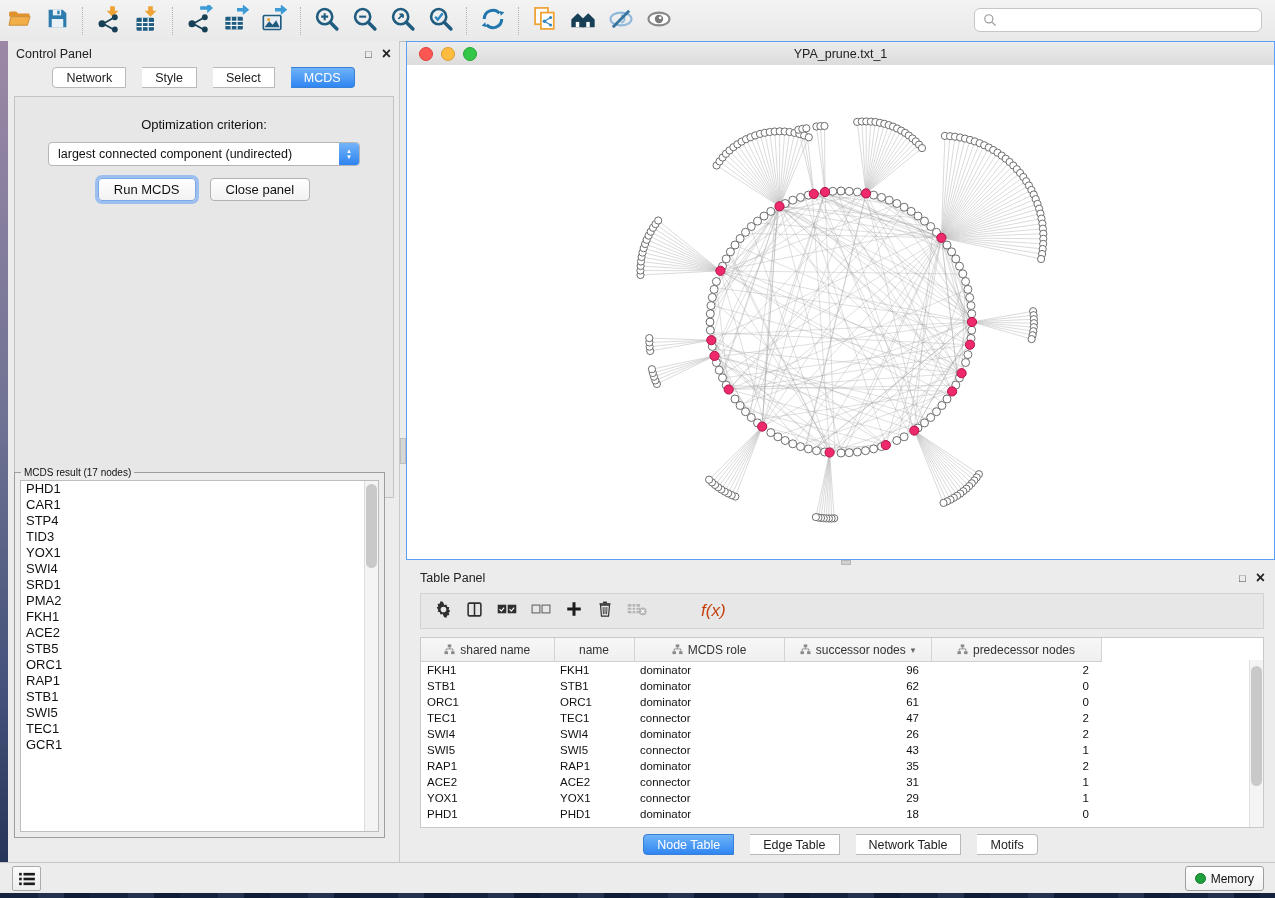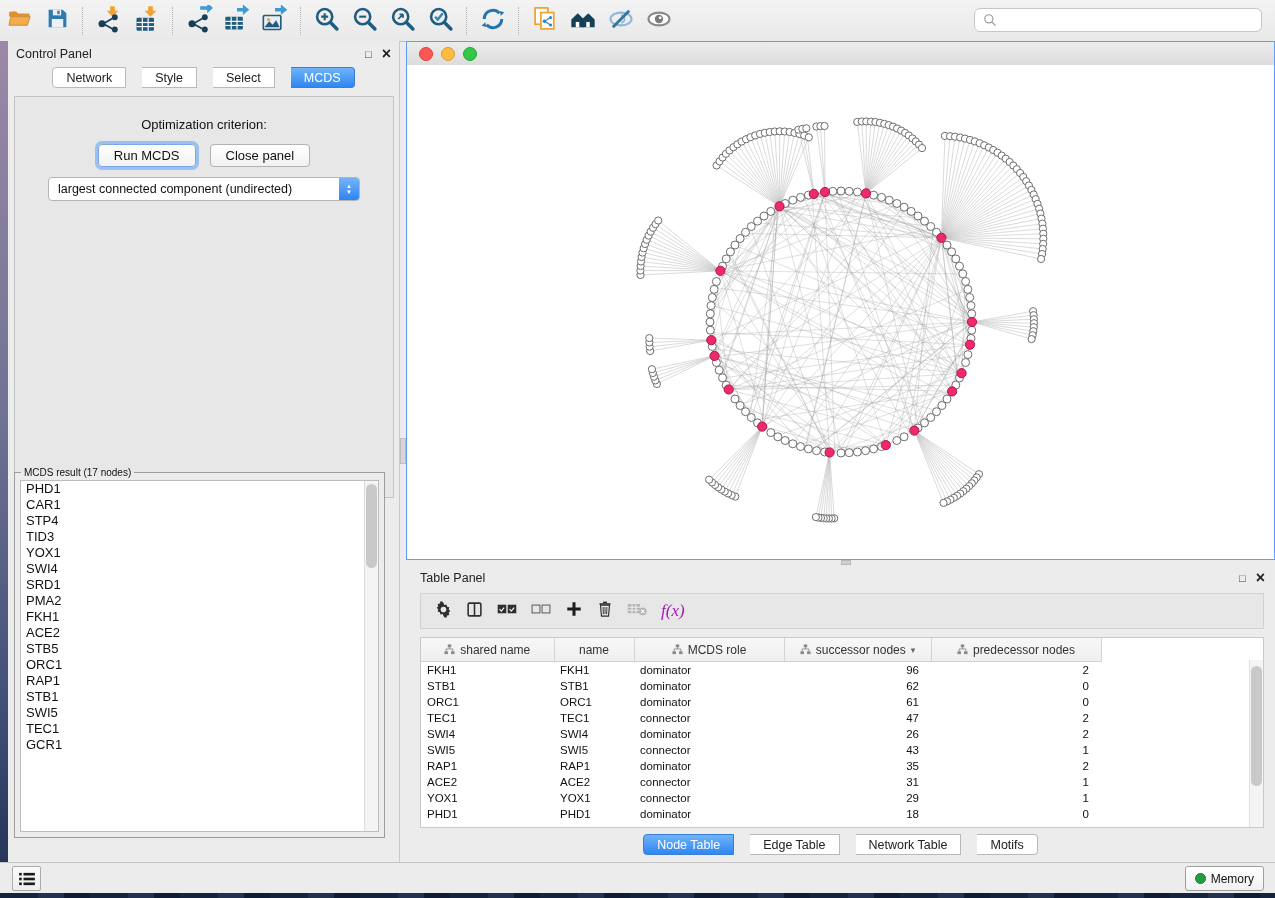--- a/index.html
+++ b/index.html
@@ -58,21 +58,21 @@
   #net-title{position:absolute;left:0;right:0;text-align:center;font-size:12.5px;color:#222;}
   #net-body{position:absolute;left:0;top:23px;right:0;bottom:0;background:#fff;}
   #net-svg{position:absolute;left:0;top:0;}
   
   #hsplit{position:absolute;left:406px;top:560px;width:869px;height:5px;background:#ececec;}
   #hsplit .grab{position:absolute;left:50%;top:0;width:10px;height:5px;background:#cfcfcf;border:1px solid #b8b8b8;box-sizing:border-box;}
   
   #table-panel{position:absolute;left:406px;top:565px;width:869px;height:295px;background:#ececec;}
   #tp-toolbar{position:absolute;left:14px;top:28px;right:11px;height:36px;background:#e7e7e7;border:1px solid #d2d2d2;
      display:flex;align-items:center;gap:14px;padding-left:14px;box-sizing:border-box;}
-  .fx{font-family:Liberation Serif, serif;font-style:italic;font-size:17px;color:#a21caf;}
+  .fx{font-family:Liberation Sans, sans-serif;font-style:italic;font-size:17px;color:#c2410c;margin-left:40px;}
   #node-table-wrap{position:absolute;left:14px;top:72px;right:11px;bottom:32px;background:#fff;border:1px solid #c9c9c9;overflow:hidden;}
   table#node-table{border-collapse:collapse;table-layout:fixed;width:680px;}
   #node-table th{height:21px;background:linear-gradient(#f7f7f7,#efefef);border-right:1px solid #d4d4d4;border-bottom:1px solid #cfcfcf;
      font-weight:normal;font-size:12px;color:#333;white-space:nowrap;overflow:hidden;}
   #node-table th .th-inner{display:flex;align-items:center;justify-content:center;gap:5px;padding:0 4px;}
   #node-table td{font-size:11.5px;color:#111;height:16px;padding:0 6px;white-space:nowrap;overflow:hidden;}
   #node-table td.r{text-align:right;padding-right:12px;}
   .sort-arrow{font-size:9px;color:#666;}
   #tbl-scroll{position:absolute;right:0;top:22px;bottom:0;width:13px;background:#f4f4f4;border-left:1px solid #e0e0e0;}
   #tbl-thumb{position:absolute;left:1px;right:1px;top:6px;height:120px;background:#c9c9c9;border-radius:6px;}
@@ -255,30 +255,30 @@
       <span class="win-close">×</span>
     </div>
     <div class="seg">
       <button class="seg-btn">Network</button>
       <button class="seg-btn">Style</button>
       <button class="seg-btn">Select</button>
       <button class="seg-btn active">MCDS</button>
     </div>
     <div id="cp-content">
       <div id="opt-label">Optimization criterion:</div>
-      <div id="cp-buttons">
-        <button class="btn focused">Run MCDS</button>
-        <button class="btn">Close panel</button>
-      </div>
       <div id="opt-select">
         <div class="sel-text">largest connected component (undirected)</div>
         <div class="stepper">
             <span>▲</span>
             <span>▼</span>
           </div>
+      </div>
+      <div id="cp-buttons">
+        <button class="btn focused">Run MCDS</button>
+        <button class="btn">Close panel</button>
       </div>
     </div>
     <fieldset id="mcds-fieldset">
       <legend>MCDS result (17 nodes)</legend>
       <div id="mcds-list">
         <div id="mcds-scroll">
             <div id="mcds-thumb"></div>
           </div>
       <div class="mcds-item">PHD1</div>
           <div class="mcds-item">CAR1</div>
@@ -297,20 +297,21 @@
           <div class="mcds-item">SWI5</div>
           <div class="mcds-item">TEC1</div>
           <div class="mcds-item">GCR1</div>
         </div>
     </fieldset>
   </div>
   <div class="vsplit-handle"></div>
 
   <div id="network-panel">
     <div id="net-titlebar">
+      <span id="net-title">YPA_prune.txt_1</span>
       <span class="traffic t-red"></span>
       <span class="traffic t-yellow"></span>
       <span class="traffic t-green"></span>
     </div>
     <div id="net-body">
       <svg id="net-svg" width="869" height="494" viewBox="0 0 869 494">
           <line x1="459.0" y1="128.4" x2="492.2" y2="139.6" stroke="#9b9b9b" stroke-width="0.7" opacity="0.45"></line>
           <line x1="459.0" y1="128.4" x2="308.6" y2="294.8" stroke="#9b9b9b" stroke-width="0.7" opacity="0.45"></line>
           <line x1="459.0" y1="128.4" x2="358.9" y2="149.7" stroke="#9b9b9b" stroke-width="0.7" opacity="0.45"></line>
           <line x1="459.0" y1="128.4" x2="409.9" y2="128.2" stroke="#9b9b9b" stroke-width="0.7" opacity="0.45"></line>

